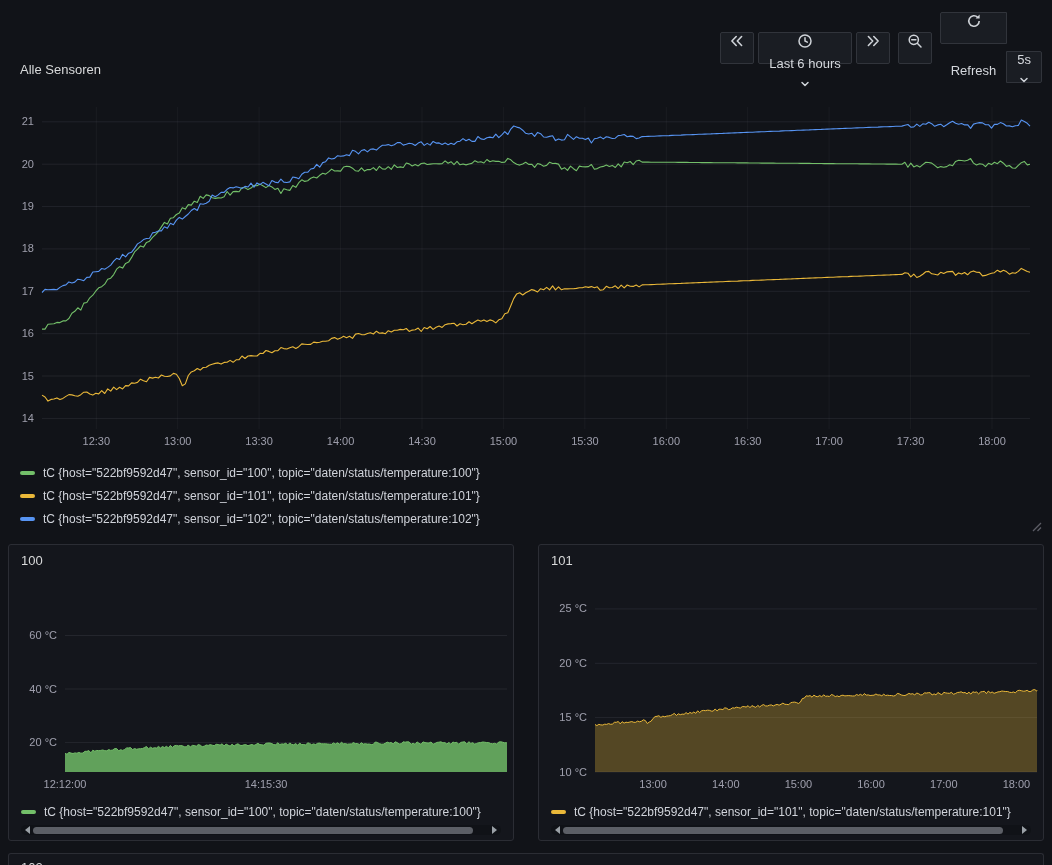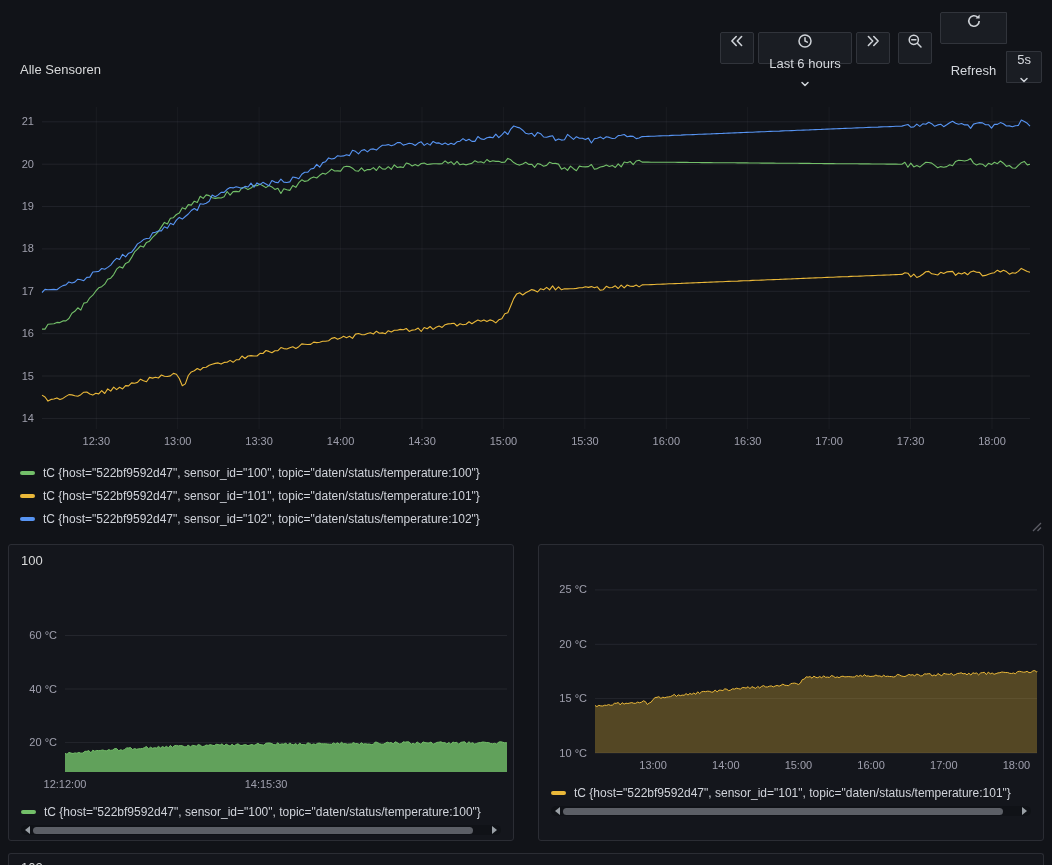--- a/index.html
+++ b/index.html
@@ -206,20 +206,21 @@
     </div>
     <div class="hscroll">
       <span class="sb-arrow left"></span>
       <span class="sb-thumb"></span>
       <span class="sb-gap"></span>
       <span class="sb-arrow right"></span>
     </div>
   </div>
 
   <div class="sub-panel">
+    <div class="panel-title">101</div>
     <svg class="chart" width="488" height="228" viewBox="0 0 488 228">
         <line x1="44" x2="486" y1="200.0" y2="200.0" stroke="rgba(204,204,220,0.09)" stroke-width="1"></line>
         <text x="36" y="203.5" text-anchor="end" font-size="11" fill="rgba(204,204,220,0.75)">10 °C</text>
         <line x1="44" x2="486" y1="145.6" y2="145.6" stroke="rgba(204,204,220,0.09)" stroke-width="1"></line>
         <text x="36" y="149.1" text-anchor="end" font-size="11" fill="rgba(204,204,220,0.75)">15 °C</text>
         <line x1="44" x2="486" y1="91.3" y2="91.3" stroke="rgba(204,204,220,0.09)" stroke-width="1"></line>
         <text x="36" y="94.8" text-anchor="end" font-size="11" fill="rgba(204,204,220,0.75)">20 °C</text>
         <line x1="44" x2="486" y1="36.9" y2="36.9" stroke="rgba(204,204,220,0.09)" stroke-width="1"></line>
         <text x="36" y="40.4" text-anchor="end" font-size="11" fill="rgba(204,204,220,0.75)">25 °C</text>
         <text x="102.1" y="216" text-anchor="middle" font-size="11" fill="rgba(204,204,220,0.75)">13:00</text>

